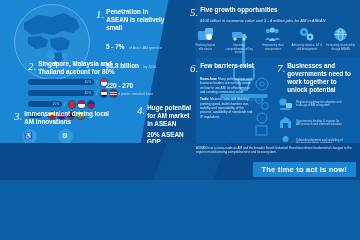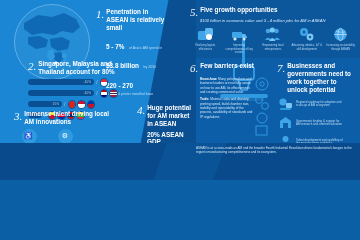--- a/index.html
+++ b/index.html
@@ -436,14 +436,15 @@
             <path d="M2 13 q5.5-6 11 0z" fill="#7cc6f2"></path>
           </svg>
       </div>
       <div class="tg-lbl">Talent development and upskilling of the manufacturing workforce</div>
     </div>
   </div>
 
   <div class="bg-footer"></div>
   <div class="bg-footer-diag"></div>
   <div class="foot-txt">ASEAN is at a cross-roads as AM and the broader Fourth Industrial Revolution drives fundamental changes to the region's manufacturing competitiveness and its ecosystem.</div>
+  <div class="cta">The time to act is now!</div>
 
 </div>
 
 </body></html>

